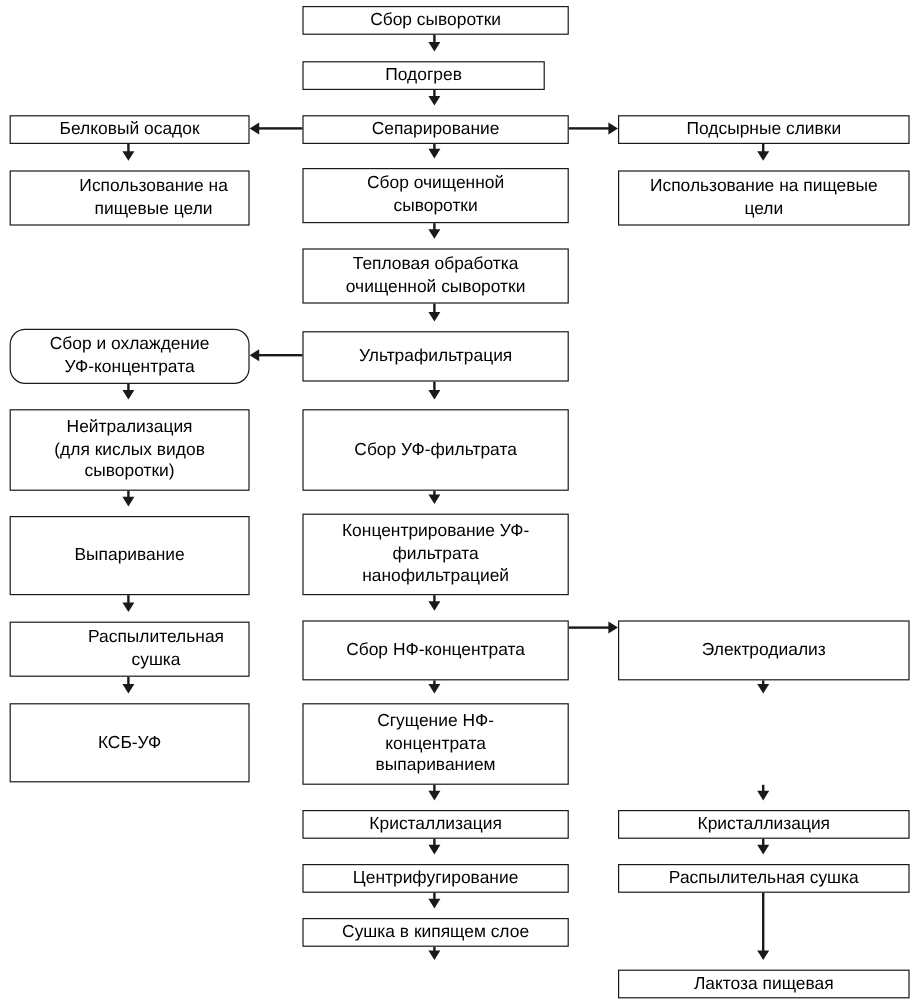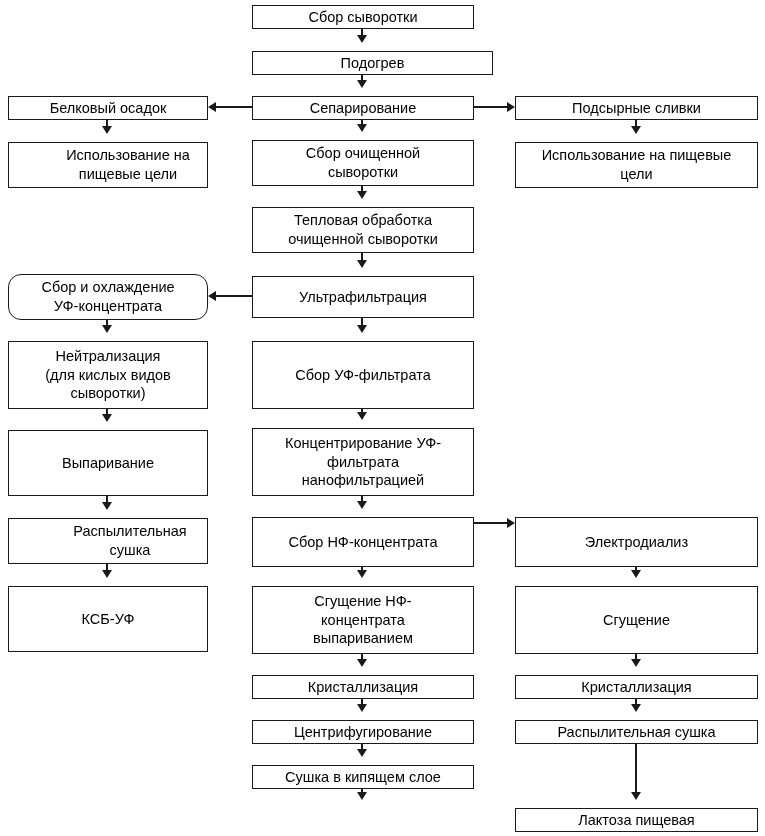--- a/index.html
+++ b/index.html
@@ -66,21 +66,21 @@
     border-top: 5.5px solid transparent;
     border-bottom: 5.5px solid transparent;
     border-left: 8px solid #1a1a1a;
   }
 </style>
 </head>
 <body>
 
 <div id="canvas">
     <div class="node" style="left: 252px; top: 5px; width: 222px; height: 24px;">Сбор сыворотки</div>
-    <div class="node" style="left: 252px; top: 51px; width: 241px; height: 24px;">Подогрев</div>
+    <div class="node" style="left: 252px; top: 51px; width: 202px; height: 24px;">Подогрев</div>
     <div class="node" style="left: 252px; top: 96px; width: 222px; height: 24px;">Сепарирование</div>
     <div class="node" style="left: 252px; top: 140px; width: 222px; height: 46px;">Сбор очищенной
 сыворотки</div>
     <div class="node" style="left: 252px; top: 207px; width: 222px; height: 46px;">Тепловая обработка
 очищенной сыворотки</div>
     <div class="node" style="left: 252px; top: 276px; width: 222px; height: 42px;">Ультрафильтрация</div>
     <div class="node" style="left: 252px; top: 341px; width: 222px; height: 68px;">Сбор УФ-фильтрата</div>
     <div class="node" style="left: 252px; top: 428px; width: 222px; height: 68px;">Концентрирование УФ-
 фильтрата
 нанофильтрацией</div>
@@ -100,21 +100,20 @@
 (для кислых видов
 сыворотки)</div>
     <div class="node" style="left: 8px; top: 430px; width: 200px; height: 66px;">Выпаривание</div>
     <div class="node" style="left: 8px; top: 518px; width: 200px; height: 46px; padding-left: 48px;">Распылительная
 сушка</div>
     <div class="node" style="left: 8px; top: 586px; width: 200px; height: 66px;">КСБ-УФ</div>
     <div class="node" style="left: 515px; top: 96px; width: 243px; height: 24px;">Подсырные сливки</div>
     <div class="node" style="left: 515px; top: 142px; width: 243px; height: 46px;">Использование на пищевые
 цели</div>
     <div class="node" style="left: 515px; top: 517px; width: 243px; height: 50px;">Электродиализ</div>
-    <div class="node" style="left: 515px; top: 586px; width: 243px; height: 68px;">Сгущение</div>
     <div class="node" style="left: 515px; top: 675px; width: 243px; height: 24px;">Кристаллизация</div>
     <div class="node" style="left: 515px; top: 720px; width: 243px; height: 24px;">Распылительная сушка</div>
     <div class="node" style="left: 515px; top: 808px; width: 243px; height: 24px;">Лактоза пищевая</div>
     <div class="vline" style="left: 361px; top: 29px; height: 8px;"></div>
     <div class="arrow-down" style="left: 356.5px; top: 35px;"></div>
     <div class="vline" style="left: 361px; top: 75px; height: 7px;"></div>
     <div class="arrow-down" style="left: 356.5px; top: 80px;"></div>
     <div class="vline" style="left: 361px; top: 120px; height: 6px;"></div>
     <div class="arrow-down" style="left: 356.5px; top: 124px;"></div>
     <div class="vline" style="left: 361px; top: 186px; height: 7px;"></div>

